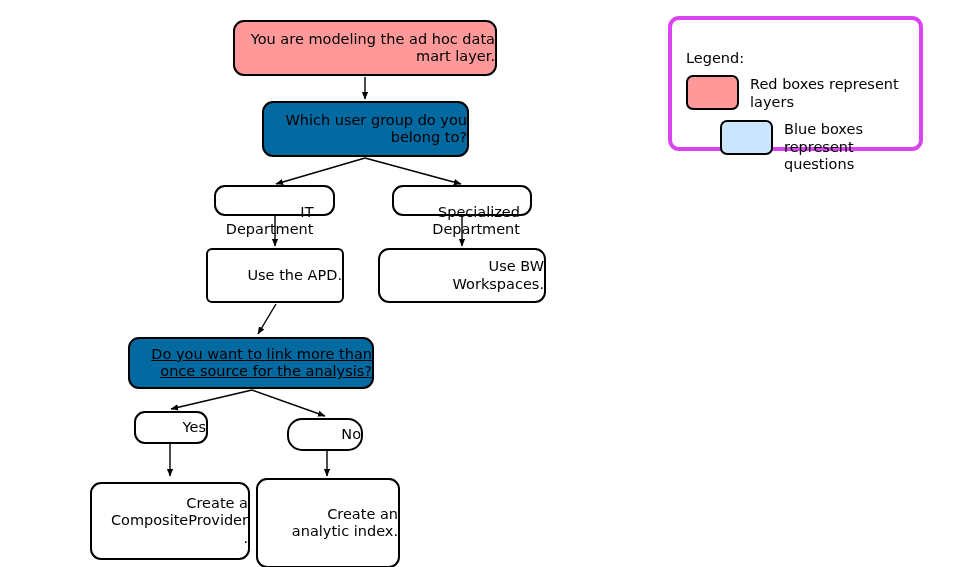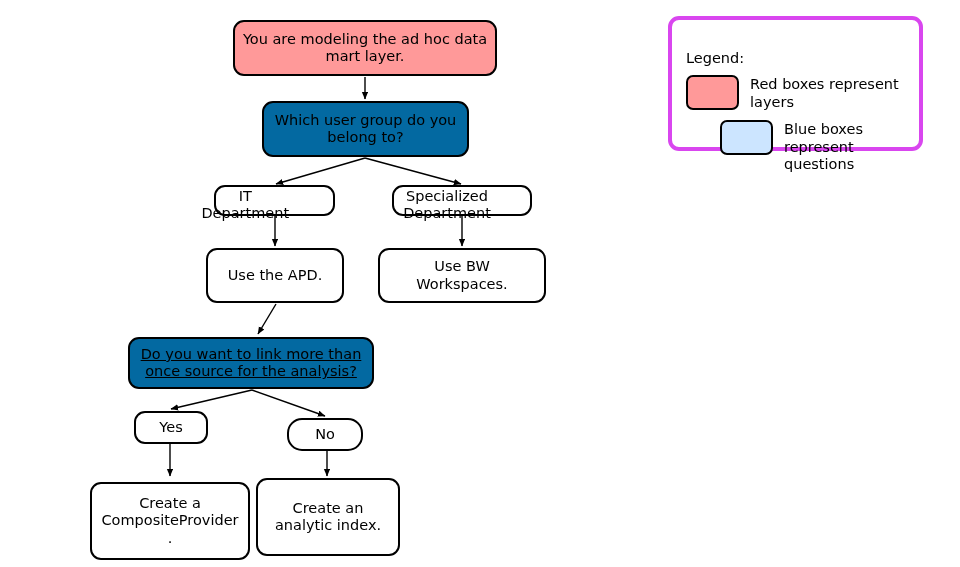--- a/index.html
+++ b/index.html
@@ -33,34 +33,34 @@
   }
   .node {
     position: absolute;
     box-sizing: border-box;
     border: 2px solid #000000;
     border-radius: 11px;
     background: #ffffff;
     display: flex;
     align-items: center;
     justify-content: center;
-    text-align: center;
+    text-align: right;
     line-height: 1.18;
     font-size: 14.5px;
     white-space: pre-line;
     overflow: visible;
   }
   .node.red   { background: #FF9999; }
   .node.blue  { background: #0369a1; }
   .node.plain { background: #ffffff; }
 
   
   .node.overflow {
     align-items: flex-start;
-    padding-top: 1px;
+    padding-top: 17px;
   }
   .node.overflow .label {
     position: relative;
     top: 0px;
     width: 160px;
   }
   .label {
     display: block;
     width: 100%;
   }
@@ -136,31 +136,31 @@
 
   <div id="nodes-layer">
       <div class="node red" style="left: 233px; top: 20px; width: 264px; height: 56px;"><span class="label">You are modeling the ad hoc data
 mart layer.</span></div>
       <div class="node blue" style="left: 262px; top: 101px; width: 207px; height: 56px;"><span class="label">Which user group do you
 belong to?</span></div>
       <div class="node plain overflow" style="left: 214px; top: 185px; width: 121px; height: 31px;"><span class="label" style="left: -19.5px; position: relative; margin-left: -19.5px;">IT
 Department</span></div>
       <div class="node plain overflow" style="left: 392px; top: 185px; width: 140px; height: 31px;"><span class="label" style="left: -10px; position: relative; margin-left: -10px;">Specialized
 Department</span></div>
-      <div class="node plain" style="left: 206px; top: 248px; width: 138px; height: 55px;"><span class="label">Use the APD.</span></div>
+      <div class="node plain" style="left: 206px; top: 248px; width: 138px; height: 55px; border-radius: 6px;"><span class="label">Use the APD.</span></div>
       <div class="node plain" style="left: 378px; top: 248px; width: 168px; height: 55px;"><span class="label">Use BW
 Workspaces.</span></div>
       <div class="node blue" style="left: 128px; top: 337px; width: 246px; height: 52px; text-decoration: underline;"><span class="label">Do you want to link more than
 once source for the analysis?</span></div>
       <div class="node plain" style="left: 134px; top: 411px; width: 74px; height: 33px;"><span class="label">Yes</span></div>
       <div class="node plain" style="left: 287px; top: 418px; width: 76px; height: 33px; border-radius: 15px;"><span class="label">No</span></div>
       <div class="node plain" style="left: 90px; top: 482px; width: 160px; height: 78px;"><span class="label">Create a
 CompositeProvider
 .</span></div>
-      <div class="node plain" style="left: 256px; top: 478px; width: 144px; height: 78px;"><span class="label">Create an
+      <div class="node plain" style="left: 256px; top: 478px; width: 144px; height: 90px;"><span class="label">Create an
 analytic index.</span></div>
     </div>
 
   <div id="legend">
     <div id="legend-title">Legend:</div>
 
     <div class="legend-row r1">
       <div class="legend-swatch red"></div>
       <div class="legend-text">Red boxes represent
 layers</div>

